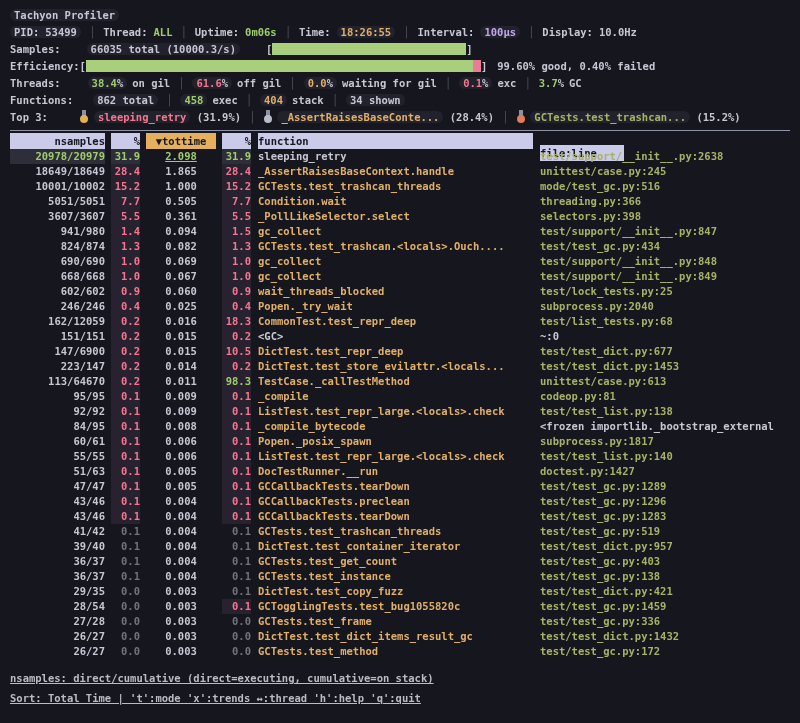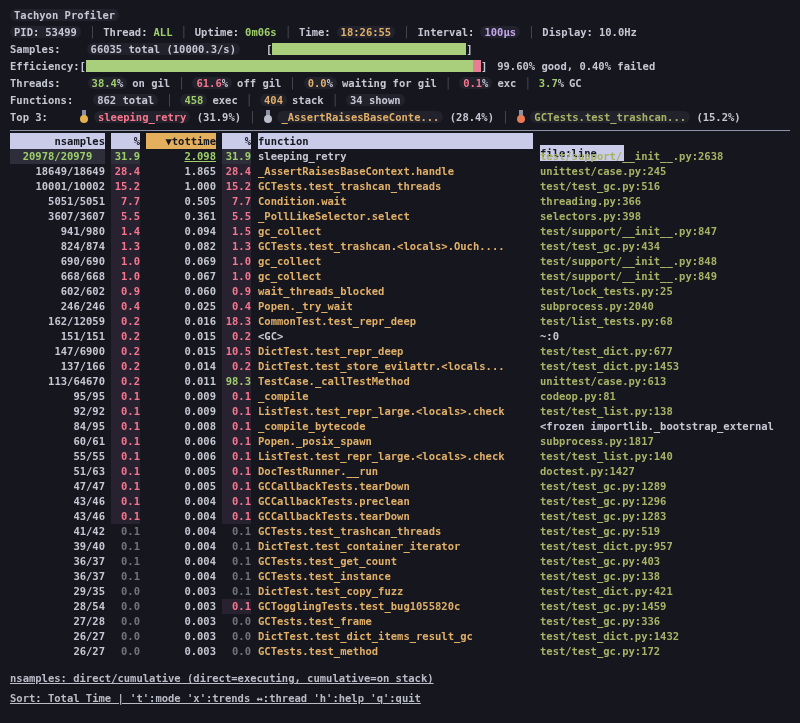--- a/index.html
+++ b/index.html
@@ -25,29 +25,29 @@
   .bar-green{background:var(--bar_green)}
   .bar-red{background:var(--bar_red)}
   .abs{position:absolute;top:0;}
   
   .thead{position:absolute;top:133px;left:0;height:16px;line-height:16px;white-space:nowrap;}
   .rows{position:absolute;top:149px;left:0;}
   .trow{height:15px;line-height:15px;white-space:nowrap;}
   .c{display:inline-block;vertical-align:top;overflow:hidden;height:100%;}
   .c1{width:95px;margin-left:10px;text-align:right;}
   .c2{width:29px;margin-left:6px;text-align:right;}
-  .c3{width:70px;margin-left:6px;text-align:right;}
+  .c3{width:70px;margin-left:6px;text-align:center;}
   .c4{width:29px;margin-left:6px;text-align:right;}
   .c5{width:275px;margin-left:7px;}
   .c6{width:250px;margin-left:7px;}
   .thead .c{background:var(--header_bg);color:var(--header_fg);}
   .thead .c.sorted{background:var(--sort_bg);}
   .thead .c6{width:84px;margin-top:12px;}
   .trow .c1,.trow .c3{color:var(--foreground);}
-  .trow.selected .c1{color:var(--green);background:var(--sel_bg);text-align:center;}
+  .trow.selected .c1{color:var(--green);background:var(--sel_bg);}
   .trow.selected .c3{color:var(--green);text-decoration:underline;}
   .pct.hot{color:var(--red);background:var(--hot_bg);}
   .pct.dim{color:var(--dim);}
   .pct.good{color:var(--green);background:var(--hot_bg);}
   .pct.sel{color:var(--green);background:var(--sel_bg);}
   .fn{color:var(--yellow);}
   .plain{color:var(--foreground);}
   .file{color:var(--olive);}
   
   .medal{position:relative;display:inline-block;width:9px;height:13px;margin:0 5px 0 0;vertical-align:-2px;}
@@ -77,33 +77,33 @@
 
   <div class="line l-top3"><span>Top 3:</span><span style="margin-left:32px" class="medal gold"></span><span class="blk red">sleeping_retry</span> <span>(31.9%)</span><span class="sep">│</span><span class="medal silver"></span><span class="blk yellow">_AssertRaisesBaseConte...</span> <span>(28.4%)</span><span class="sep">│</span><span class="medal bronze"></span><span class="blk olive">GCTests.test_trashcan...</span> <span>(15.2%)</span></div>
 
   <div class="divider"></div>
 
   <div class="thead"><span class="c c1">nsamples</span><span class="c c2">%</span><span class="c c3 sorted">▼tottime</span><span class="c c4">%</span><span class="c c5">function</span><span class="c c6">file:line</span></div>
 
   <div class="rows">
       <div class="trow selected"><span class="c c1">20978/20979</span><span class="c c2 pct sel">31.9</span><span class="c c3">2.098</span><span class="c c4 pct sel">31.9</span><span class="c c5 plain">sleeping_retry</span><span class="c c6 file">test/support/__init__.py:2638</span></div>
       <div class="trow"><span class="c c1">18649/18649</span><span class="c c2 pct hot">28.4</span><span class="c c3">1.865</span><span class="c c4 pct hot">28.4</span><span class="c c5 fn">_AssertRaisesBaseContext.handle</span><span class="c c6 file">unittest/case.py:245</span></div>
-      <div class="trow"><span class="c c1">10001/10002</span><span class="c c2 pct hot">15.2</span><span class="c c3">1.000</span><span class="c c4 pct hot">15.2</span><span class="c c5 fn">GCTests.test_trashcan_threads</span><span class="c c6 file">test/test_gc.py:516</span></div>
+      <div class="trow"><span class="c c1">10001/10002</span><span class="c c2 pct hot">15.2</span><span class="c c3">1.000</span><span class="c c4 pct hot">15.2</span><span class="c c5 fn">GCTests.test_trashcan_threads</span><span class="c c6 file">mode/test_gc.py:516</span></div>
       <div class="trow"><span class="c c1">5051/5051</span><span class="c c2 pct hot">7.7</span><span class="c c3">0.505</span><span class="c c4 pct hot">7.7</span><span class="c c5 fn">Condition.wait</span><span class="c c6 file">threading.py:366</span></div>
       <div class="trow"><span class="c c1">3607/3607</span><span class="c c2 pct hot">5.5</span><span class="c c3">0.361</span><span class="c c4 pct hot">5.5</span><span class="c c5 fn">_PollLikeSelector.select</span><span class="c c6 file">selectors.py:398</span></div>
       <div class="trow"><span class="c c1">941/980</span><span class="c c2 pct hot">1.4</span><span class="c c3">0.094</span><span class="c c4 pct hot">1.5</span><span class="c c5 fn">gc_collect</span><span class="c c6 file">test/support/__init__.py:847</span></div>
       <div class="trow"><span class="c c1">824/874</span><span class="c c2 pct hot">1.3</span><span class="c c3">0.082</span><span class="c c4 pct hot">1.3</span><span class="c c5 fn">GCTests.test_trashcan.&lt;locals&gt;.Ouch....</span><span class="c c6 file">test/test_gc.py:434</span></div>
       <div class="trow"><span class="c c1">690/690</span><span class="c c2 pct hot">1.0</span><span class="c c3">0.069</span><span class="c c4 pct hot">1.0</span><span class="c c5 fn">gc_collect</span><span class="c c6 file">test/support/__init__.py:848</span></div>
       <div class="trow"><span class="c c1">668/668</span><span class="c c2 pct hot">1.0</span><span class="c c3">0.067</span><span class="c c4 pct hot">1.0</span><span class="c c5 fn">gc_collect</span><span class="c c6 file">test/support/__init__.py:849</span></div>
       <div class="trow"><span class="c c1">602/602</span><span class="c c2 pct hot">0.9</span><span class="c c3">0.060</span><span class="c c4 pct hot">0.9</span><span class="c c5 fn">wait_threads_blocked</span><span class="c c6 file">test/lock_tests.py:25</span></div>
       <div class="trow"><span class="c c1">246/246</span><span class="c c2 pct hot">0.4</span><span class="c c3">0.025</span><span class="c c4 pct hot">0.4</span><span class="c c5 fn">Popen._try_wait</span><span class="c c6 file">subprocess.py:2040</span></div>
       <div class="trow"><span class="c c1">162/12059</span><span class="c c2 pct hot">0.2</span><span class="c c3">0.016</span><span class="c c4 pct hot">18.3</span><span class="c c5 fn">CommonTest.test_repr_deep</span><span class="c c6 file">test/list_tests.py:68</span></div>
       <div class="trow"><span class="c c1">151/151</span><span class="c c2 pct hot">0.2</span><span class="c c3">0.015</span><span class="c c4 pct hot">0.2</span><span class="c c5 plain">&lt;GC&gt;</span><span class="c c6 plain">~:0</span></div>
       <div class="trow"><span class="c c1">147/6900</span><span class="c c2 pct hot">0.2</span><span class="c c3">0.015</span><span class="c c4 pct hot">10.5</span><span class="c c5 fn">DictTest.test_repr_deep</span><span class="c c6 file">test/test_dict.py:677</span></div>
-      <div class="trow"><span class="c c1">137/166</span><span class="c c2 pct hot">0.2</span><span class="c c3">0.014</span><span class="c c4 pct hot">0.2</span><span class="c c5 fn">DictTest.test_store_evilattr.&lt;locals...</span><span class="c c6 file">test/test_dict.py:1453</span></div>
+      <div class="trow"><span class="c c1">223/147</span><span class="c c2 pct hot">0.2</span><span class="c c3">0.014</span><span class="c c4 pct hot">0.2</span><span class="c c5 fn">DictTest.test_store_evilattr.&lt;locals...</span><span class="c c6 file">test/test_dict.py:1453</span></div>
       <div class="trow"><span class="c c1">113/64670</span><span class="c c2 pct hot">0.2</span><span class="c c3">0.011</span><span class="c c4 pct good">98.3</span><span class="c c5 fn">TestCase._callTestMethod</span><span class="c c6 file">unittest/case.py:613</span></div>
       <div class="trow"><span class="c c1">95/95</span><span class="c c2 pct hot">0.1</span><span class="c c3">0.009</span><span class="c c4 pct hot">0.1</span><span class="c c5 fn">_compile</span><span class="c c6 file">codeop.py:81</span></div>
       <div class="trow"><span class="c c1">92/92</span><span class="c c2 pct hot">0.1</span><span class="c c3">0.009</span><span class="c c4 pct hot">0.1</span><span class="c c5 fn">ListTest.test_repr_large.&lt;locals&gt;.check</span><span class="c c6 file">test/test_list.py:138</span></div>
       <div class="trow"><span class="c c1">84/95</span><span class="c c2 pct hot">0.1</span><span class="c c3">0.008</span><span class="c c4 pct hot">0.1</span><span class="c c5 fn">_compile_bytecode</span><span class="c c6 plain">&lt;frozen importlib._bootstrap_external</span></div>
       <div class="trow"><span class="c c1">60/61</span><span class="c c2 pct hot">0.1</span><span class="c c3">0.006</span><span class="c c4 pct hot">0.1</span><span class="c c5 fn">Popen._posix_spawn</span><span class="c c6 file">subprocess.py:1817</span></div>
       <div class="trow"><span class="c c1">55/55</span><span class="c c2 pct hot">0.1</span><span class="c c3">0.006</span><span class="c c4 pct hot">0.1</span><span class="c c5 fn">ListTest.test_repr_large.&lt;locals&gt;.check</span><span class="c c6 file">test/test_list.py:140</span></div>
       <div class="trow"><span class="c c1">51/63</span><span class="c c2 pct hot">0.1</span><span class="c c3">0.005</span><span class="c c4 pct hot">0.1</span><span class="c c5 fn">DocTestRunner.__run</span><span class="c c6 file">doctest.py:1427</span></div>
       <div class="trow"><span class="c c1">47/47</span><span class="c c2 pct hot">0.1</span><span class="c c3">0.005</span><span class="c c4 pct hot">0.1</span><span class="c c5 fn">GCCallbackTests.tearDown</span><span class="c c6 file">test/test_gc.py:1289</span></div>
       <div class="trow"><span class="c c1">43/46</span><span class="c c2 pct hot">0.1</span><span class="c c3">0.004</span><span class="c c4 pct hot">0.1</span><span class="c c5 fn">GCCallbackTests.preclean</span><span class="c c6 file">test/test_gc.py:1296</span></div>
       <div class="trow"><span class="c c1">43/46</span><span class="c c2 pct hot">0.1</span><span class="c c3">0.004</span><span class="c c4 pct hot">0.1</span><span class="c c5 fn">GCCallbackTests.tearDown</span><span class="c c6 file">test/test_gc.py:1283</span></div>

